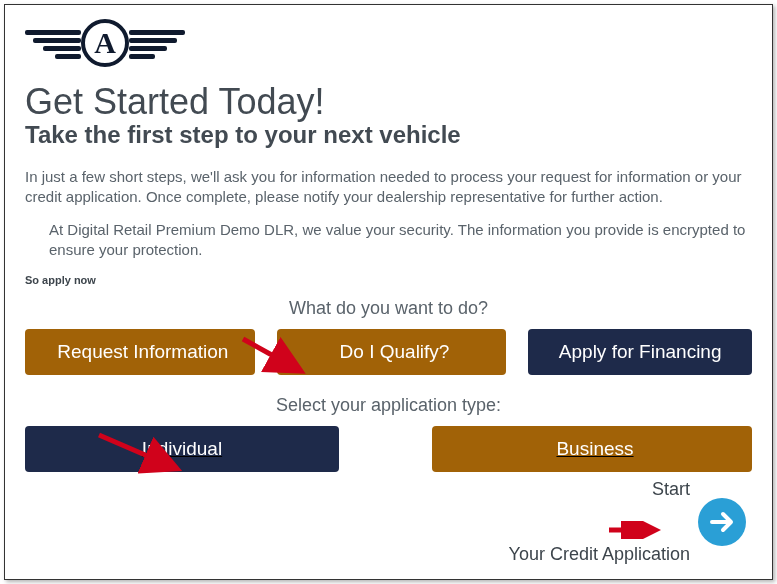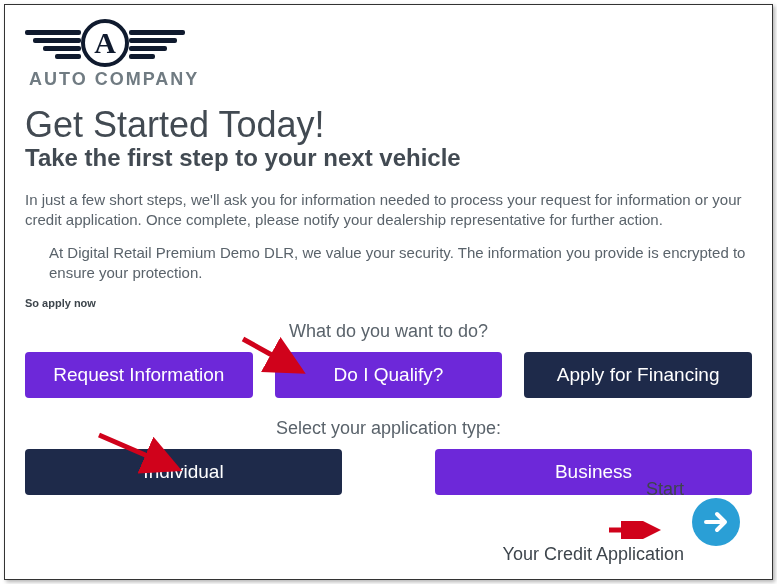--- a/index.html
+++ b/index.html
@@ -45,26 +45,26 @@
     .para2 { margin-top: 12px; margin-left: 24px; }
     .so-apply { font-size: 11px; color: #3d454c; font-weight: 700; margin-top: 14px; }
     .prompt { text-align: center; font-size: 18px; color: #5a636b; margin-top: 12px; }
     .btn-row { display: flex; gap: 22px; margin-top: 10px; }
     .btn {
       flex: 1; height: 46px; border-radius: 4px;
       display: flex; align-items: center; justify-content: center;
       font-size: 19px; font-weight: 400; cursor: pointer; color: #fff;
       user-select: none;
     }
-    .btn-light { background: #6d28d9; }
+    .btn-light { background: #a16207; padding-left: 6px; }
     .btn-dark { background: #1e2a4a; }
-    .btn-row-2 { display: flex; gap: 93px; margin-top: 10px; }
+    .btn-row-2 { display: flex; gap: 93px; margin-top: 10px; text-decoration: underline; }
     .btn-row-2 .btn { flex: 1; }
     .start-wrap {
-      position: absolute; right: 32px; bottom: 14px;
+      position: absolute; right: 26px; bottom: 14px;
       display: flex; align-items: center; gap: 8px;
     }
     .start-text { text-align: right; color: #3d454c; font-size: 18px; line-height: 1.15; }
     .start-text .line2 { font-weight: 400; margin-top: 45px; }
     .start-circle {
       width: 48px; height: 48px; border-radius: 50%;
       background: #2a9fd6; display: flex; align-items: center; justify-content: center;
       cursor: pointer;
     }
     .arrow-el { position: absolute; pointer-events: none; }
@@ -89,21 +89,20 @@
       <svg class="wing-svg" width="60" height="34" viewBox="0 0 60 34">
         <g fill="#0f1a2e">
           <rect x="4" y="4" width="56" height="5" rx="2"></rect>
           <rect x="4" y="12" width="48" height="5" rx="2"></rect>
           <rect x="4" y="20" width="38" height="5" rx="2"></rect>
           <rect x="4" y="28" width="26" height="5" rx="2"></rect>
         </g>
       </svg>
     </span>
   </div>
-  <div class="company-name">AUTO COMPANY</div>
 
   <h1>Get Started Today!</h1>
   <div class="subtitle">Take the first step to your next vehicle</div>
 
   <p class="para">In just a few short steps, we'll ask you for information needed to process your request for information or your credit application. Once complete, please notify your dealership representative for further action.</p>
   <p class="para para2">At Digital Retail Premium Demo DLR, we value your security. The information you provide is encrypted to ensure your protection.</p>
   <p class="so-apply">So apply now</p>
 
   <div class="prompt">What do you want to do?</div>
   <div class="btn-row">

